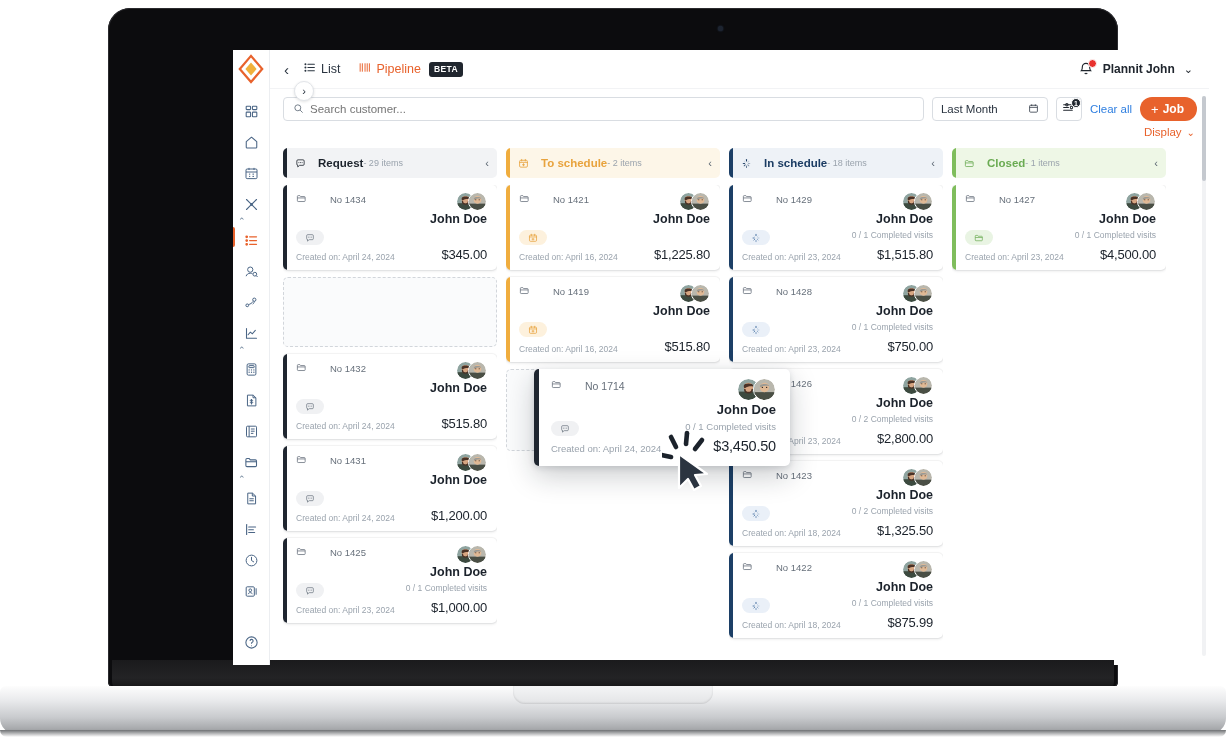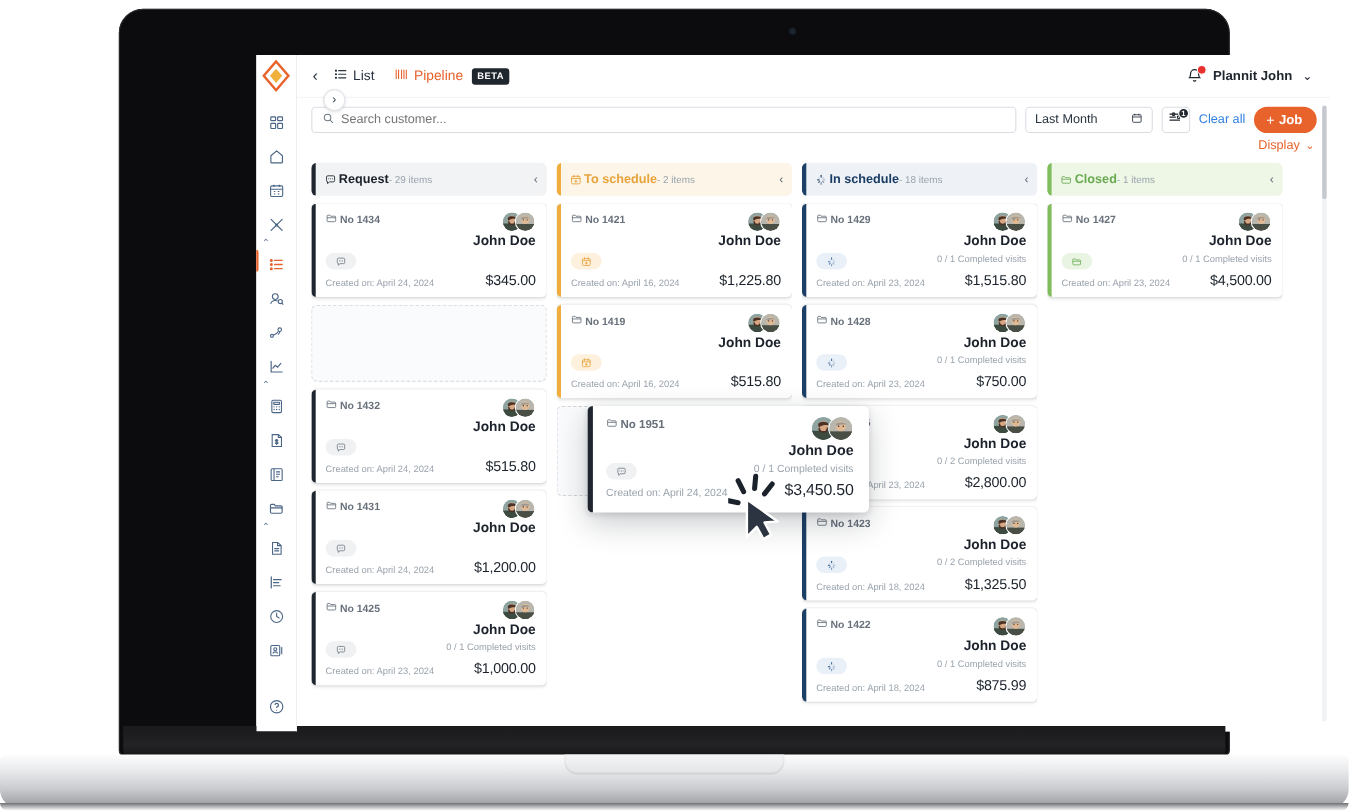--- a/index.html
+++ b/index.html
@@ -175,35 +175,35 @@
   .board {
     flex: 1; display: flex; gap: 9px; padding: 6px 10px 0 13px;
     overflow: hidden; background: #fff; position: relative;
   }
   .col { width: 214px; flex: none; display: flex; flex-direction: column; min-height: 0; }
   .col-head {
     height: 30px; border-radius: 5px; display: flex; align-items: center;
     padding: 0 8px 0 0; margin-bottom: 7px; position: relative; overflow: hidden;
   }
   .col-bar { width: 4px; height: 100%; flex:none; }
-  .col-title { font-size: 11.5px; font-weight: 700; margin-left: 8px; display: flex; align-items: center; gap: 2px;}
+  .col-title { font-size: 11.5px; font-weight: 700; margin-left: 8px; display: flex; align-items: center; gap: 12px;}
   .col-title svg { width: 11px; height: 11px; }
   .col-count { font-size: 9px; color: #9aa3ad; margin-left: 0; }
   .col-collapse { margin-left: auto; font-size: 11px; color: #5d6874; }
 
   .col-body { flex: 1; display: flex; flex-direction: column; gap: 7px; overflow: hidden; }
 
   .card {
     background: #fff; border-radius: 5px; position: relative; overflow: hidden;
     box-shadow: 0 1px 3px rgba(22,30,40,.13), 0 0 0 1px rgba(22,30,40,.035);
     padding: 8px 10px 8px 13px; flex: none;
   }
   .card-bar { position: absolute; left: 0; top: 0; bottom: 0; width: 4px; }
   .card-top { display: flex; align-items: flex-start; }
-  .card-no { display: flex; align-items: center; gap: 2px; font-size: 9.5px; color: #67707b; font-weight: bold; }
+  .card-no { display: flex; align-items: center; gap: 23px; font-size: 9.5px; color: #67707b; }
   .card-no svg { width: 11px; height: 11px; }
   .avatars { margin-left: auto; display: flex; margin-top: -1px;}
   .av { width: 19px; height: 19px; border-radius: 50%; border: 1.5px solid #fff; overflow:hidden; }
   .av:nth-child(2) { margin-left: -7px; }
   .av svg { width: 100%; height: 100%; display:block; }
   .card-name { font-size: 12.5px; font-weight: 700; color: #1b222b; margin: 1px 0 4px; text-align: right; }
   .card-mid { display: flex; }
   .pill {
     width: 28px; height: 15px; border-radius: 8px; background: #f0f1f3;
     display: flex; align-items: center; justify-content: center;
@@ -1309,21 +1309,21 @@
             </div>
 
           <div class="drag-card" id="drag-card">
               <div class="card-bar" style="background:#1f2630"></div>
               <div class="card-top">
                 <div class="card-no">
                   <span class=""><svg viewBox="0 0 24 24" fill="none" stroke="currentColor" stroke-width="1.7" stroke-linejoin="round">
                       <path d="M3 7.5A1.8 1.8 0 0 1 4.8 5.7h3.6l1.7 2.1h8.1A1.8 1.8 0 0 1 20 9.6v7.2a1.8 1.8 0 0 1-1.8 1.8H4.8A1.8 1.8 0 0 1 3 16.8Z"></path>
                       <path d="M3 10.8h17"></path>
                     </svg></span>
-                  <span>No 1951</span>
+                  <span>No 1714</span>
                 </div>
                 <div class="avatars">
                   <div class="av">
                     <svg viewBox="0 0 40 40">
                       <defs>
                         <clipPath id="ca">
                           <circle cx="20" cy="20" r="20"></circle>
                         </clipPath>
                       </defs>
                       <g clip-path="url(#ca)">

